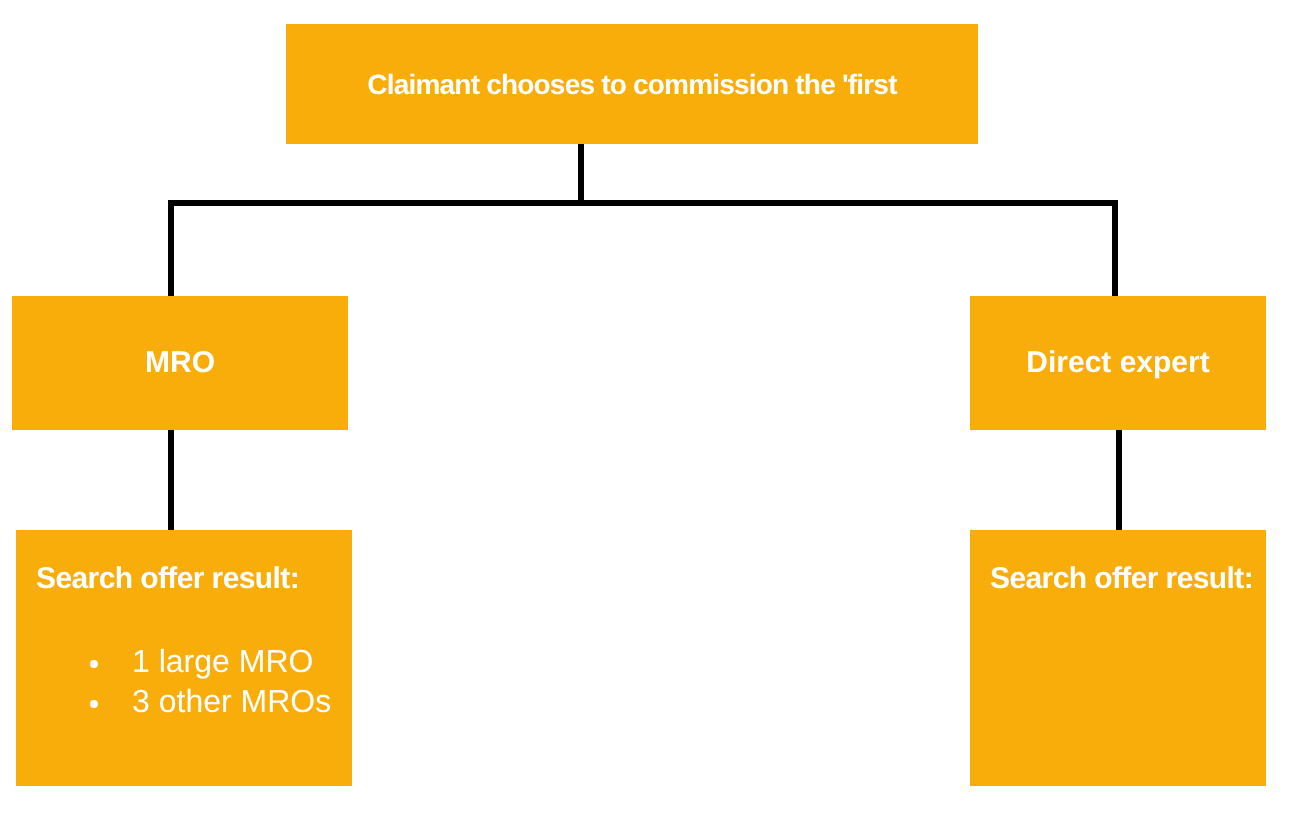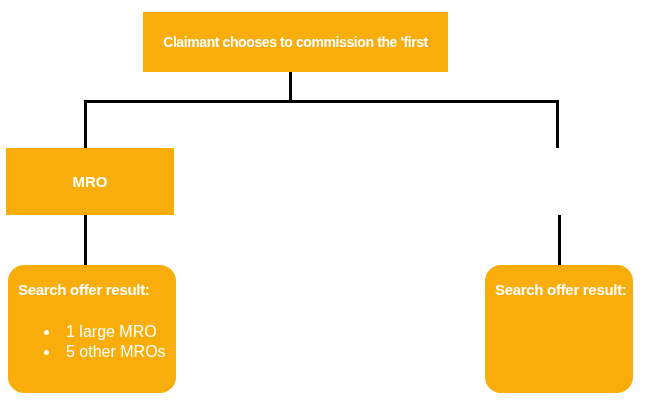--- a/index.html
+++ b/index.html
@@ -25,40 +25,39 @@
     font-weight: bold;
     font-size: 15px;
   }
   .center-box {
     display: flex;
     align-items: center;
     justify-content: center;
     text-align: center;
   }
   .root-box {
-    left: 143px; top: 12px; width: 305px; height: 60px;
+    left: 143px; top: 12px; width: 346px; height: 60px;
     flex-direction: column;
     font-weight: bold;
     font-size: 14px;
     line-height: 19px;
     letter-spacing: -0.4px;
   }
   .root-line { white-space: nowrap; }
   .branch-box {
     height: 67px;
     font-weight: bold;
     font-size: 15px;
   }
   .branch-box.left  { left: 6px;   top: 148px; width: 168px; }
   .branch-box.right { left: 485px; top: 148px; width: 148px; }
   .result-box {
     top: 265px; height: 128px;
     padding: 16px 8px 17px 10px;
     font-size: 14px;
-    border-radius: 16px;
   }
   .result-box.left  { left: 8px;   width: 168px; }
   .result-box.right { left: 485px; width: 148px; }
   .result-heading {
     font-weight: bold;
     font-size: 15px;
     letter-spacing: -0.3px;
     white-space: nowrap;
   }
   .result-box ul {
@@ -97,26 +96,29 @@
   <div class="line h-line" id="crossbar"></div>
   <div class="line v-line" id="drop-left"></div>
   <div class="line v-line" id="drop-right"></div>
   <div class="line v-line" id="conn-mro"></div>
   <div class="line v-line" id="conn-direct"></div>
 
   <div class="box center-box branch-box left">
     <span class="node-label">MRO</span>
   </div>
 
+  <div class="box center-box branch-box right">
+    <span class="node-label">Direct expert</span>
+  </div>
 
   <div class="box result-box left">
     <div class="result-heading">Search offer result:</div>
     <ul>
       <li>1 large MRO</li>
-      <li>5 other MROs</li>
+      <li>3 other MROs</li>
     </ul>
   </div>
 
   <div class="box result-box right">
     <div class="result-heading">Search offer result:</div>
   </div>
 
 </div>
 
 </body></html>

